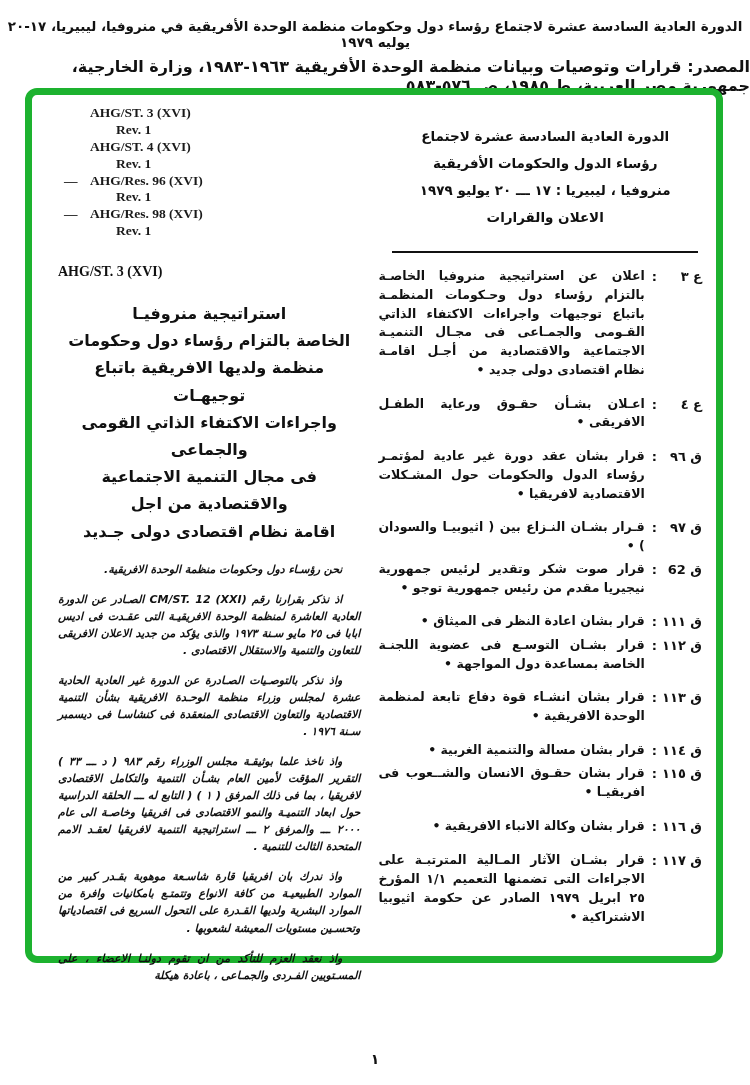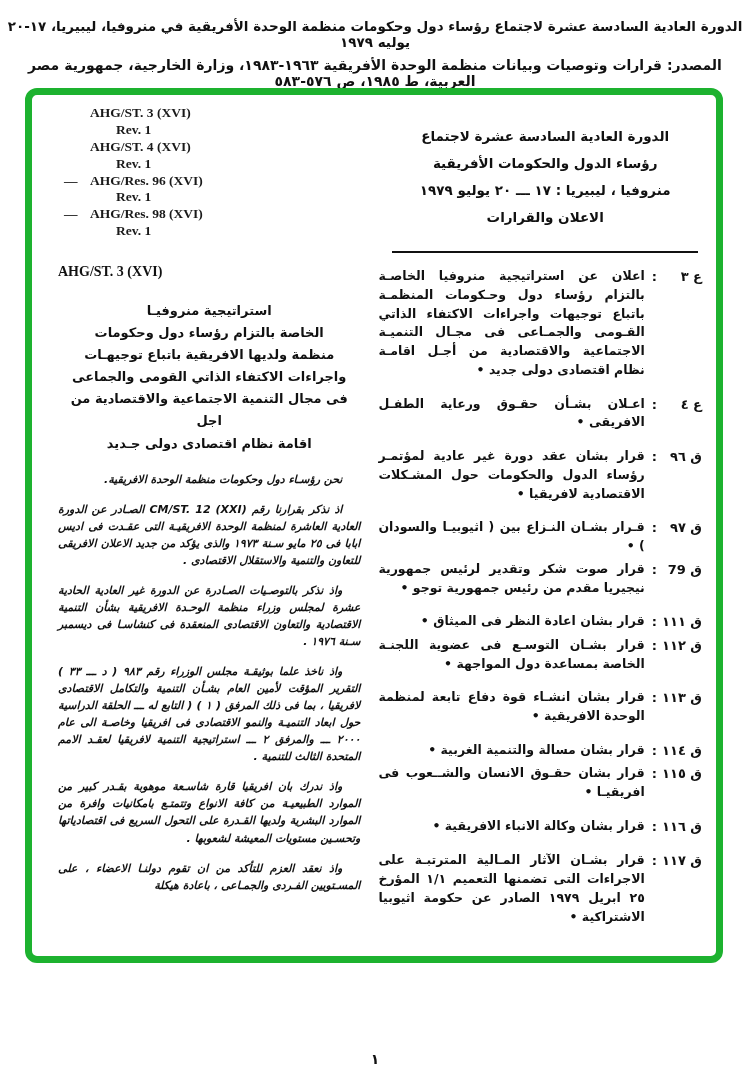--- a/index.html
+++ b/index.html
@@ -3,21 +3,21 @@
 <meta charset="utf-8">
 <style>
   html,body{margin:0;padding:0;background:#ffffff;}
   .page{
     position:relative;width:750px;height:1085px;background:#ffffff;
     font-family:"DejaVu Sans",sans-serif;color:#111;overflow:hidden;
   }
   
   .top-header{position:absolute;top:18px;left:0;width:750px;text-align:center;direction:rtl;}
   .top-header .h-line1{font-size:13.5px;font-weight:bold;letter-spacing:0;}
-  .top-header .h-line2{font-size:14px;font-weight:bold;margin-top:7px;}
+  .top-header .h-line2{font-size:16px;font-weight:bold;margin-top:7px;text-align:right;}
   
   .doc-frame{
     position:absolute;left:25px;top:88px;width:698px;height:875px;
     border:7px solid var(--frame-color,#1db22f);border-radius:12px;
     box-sizing:border-box;background:#fff;
   }
   .frame-inner{
     position:relative;width:100%;height:100%;box-sizing:border-box;
     padding:8px 14px 8px 26px;display:flex;flex-direction:row;gap:14px;
   }
@@ -28,21 +28,21 @@
     color:#1a1a1a;margin-top:2px;margin-left:6px;line-height:1.25;}
   .ref-line{display:flex;}
   .ref-dash{width:26px;}
   .rev-line{padding-left:52px;}
   
   .session-heading{direction:rtl;text-align:center;font-weight:bold;font-size:13.5px;
     line-height:2.0;margin-top:16px;padding-left:14px;}
   .divider{border:none;border-top:2px solid #111;margin:20px 4px 14px 18px;}
   
   .decl-ref{font-family:"Liberation Serif",serif;font-size:14px;font-weight:bold;margin-top:24px;}
-  .decl-title{direction:rtl;text-align:center;font-weight:bold;font-size:13px;
+  .decl-title{direction:rtl;text-align:center;font-weight:bold;font-size:16px;
     line-height:1.7;margin-top:20px;}
   .decl-body{direction:rtl;margin-top:16px;}
   .decl-body p{
     font-size:11px;font-weight:bold;line-height:1.55;text-align:justify;
     margin:0 0 13px 0;text-indent:18px;font-style:italic;
   }
   
   .res-list{direction:rtl;padding-left:4px;}
   .res-item{display:flex;direction:rtl;margin-bottom:15px;}
   .res-item.tight{margin-bottom:4px;}
@@ -143,21 +143,21 @@
             <div class="res-text">قرار بشان عقد دورة غير عادية لمؤتمـر رؤساء الدول والحكومات حول المشـكلات الاقتصادية لافريقيا •</div>
           </div>
 
           <div class="res-item tight">
             <span class="res-num">ق ٩٧</span>
             <span class="res-colon">:</span>
             <div class="res-text">قـرار بشـان النـزاع بين ( اثيوبيـا والسودان ) •</div>
           </div>
 
           <div class="res-item">
-            <span class="res-num">ق 79</span>
+            <span class="res-num">ق 62</span>
             <span class="res-colon">:</span>
             <div class="res-text">قرار صوت شكر وتقدير لرئيس جمهورية نيجيريا مقدم من رئيس جمهورية توجو •</div>
           </div>
 
           <div class="res-item tight">
             <span class="res-num">ق ١١١</span>
             <span class="res-colon">:</span>
             <div class="res-text">قرار بشان اعادة النظر فى الميثاق •</div>
           </div>
 

